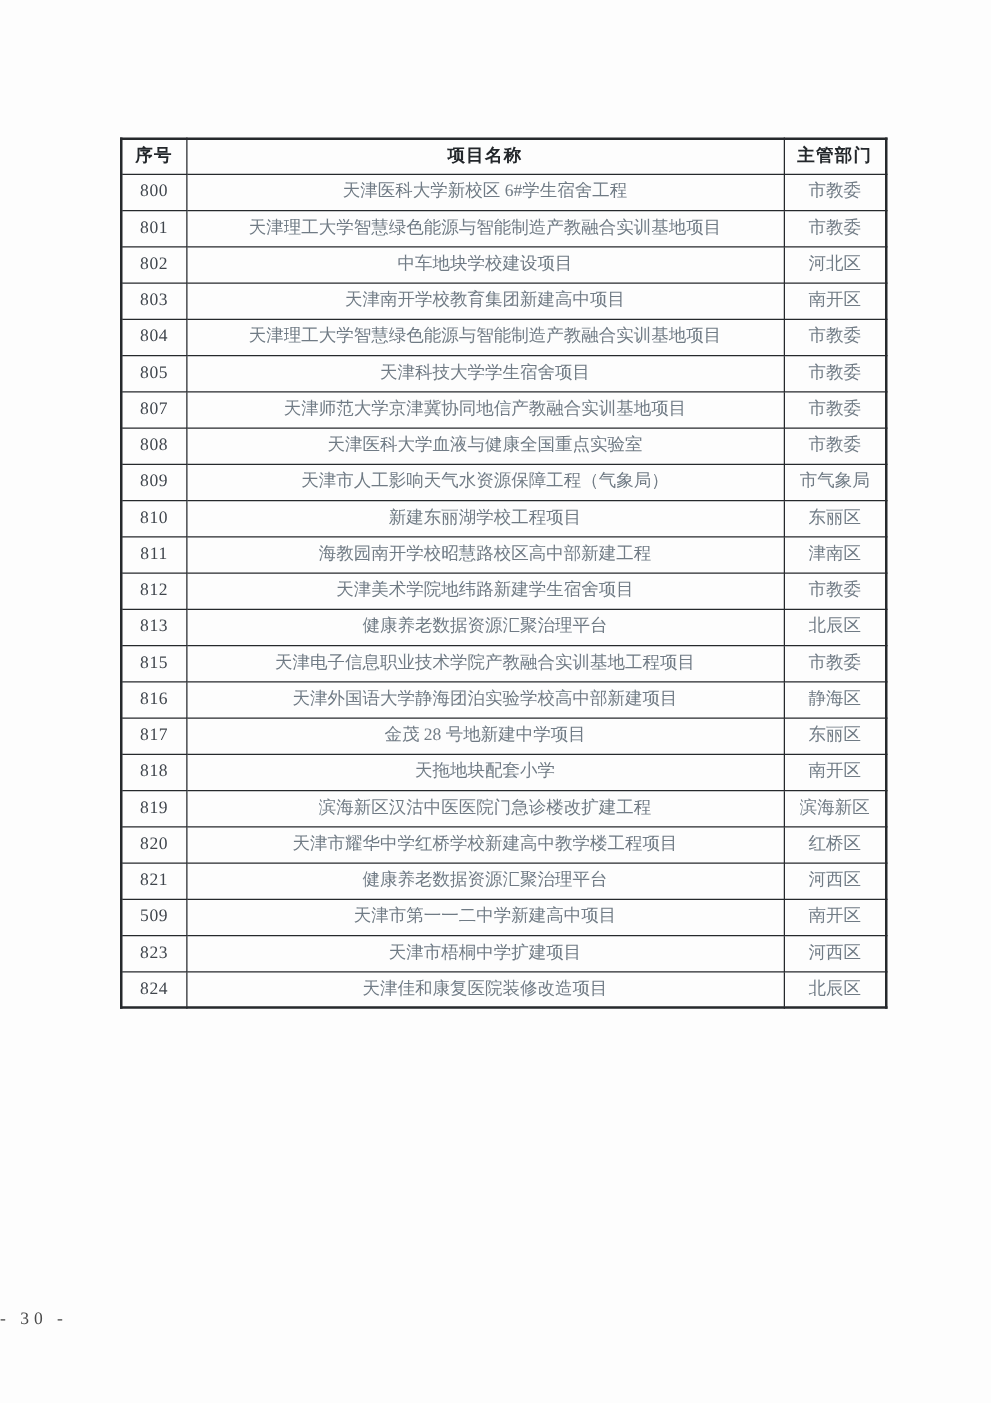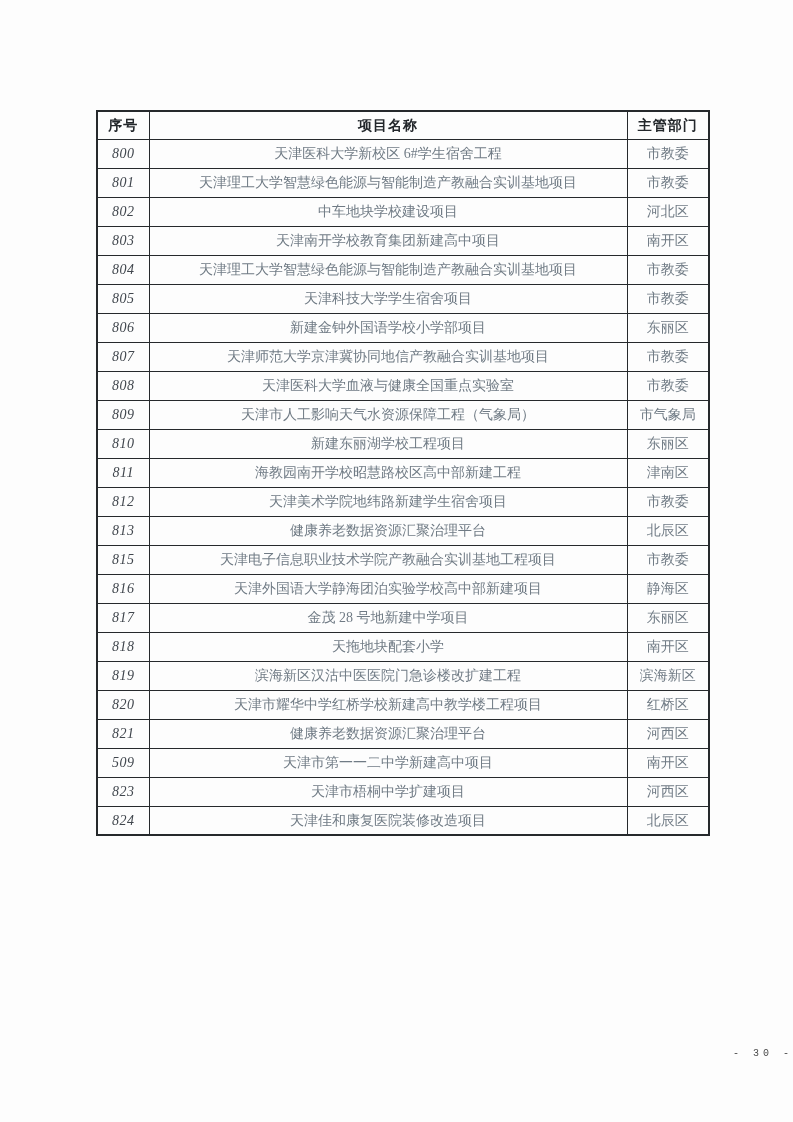--- a/index.html
+++ b/index.html
@@ -50,35 +50,34 @@
     font-weight: bold;
     letter-spacing: 1px;
   }
   table.projects td {
     height: 29px;
     color: var(--body-text);
   }
   table.projects td.c-index {
     color: var(--index-text);
     letter-spacing: 0.5px;
-    font-style: italic;
   }
   col.w-index { width: 52px; }
   col.w-name  { width: 478px; }
   col.w-dept  { width: 82px; }
   .pagenum {
     position: absolute;
     top: 1048px;
     left: 0;
     width: 100%;
-    text-align: right;
-    font-size: 10px;
+    text-align: left;
+    font-size: 14px;
     color: var(--page-number-text);
     letter-spacing: 4px;
-    font-family: Liberation Mono, monospace;
+    font-family: Liberation Serif, serif;
   }
 </style>
 </head>
 <body>
 
 <div class="page">
 
   <table class="projects">
     <colgroup>
       <col class="w-index">
@@ -117,25 +116,20 @@
           <td class="c-index">804</td>
           <td class="c-name">天津理工大学智慧绿色能源与智能制造产教融合实训基地项目</td>
           <td class="c-department">市教委</td>
         </tr>
         <tr>
           <td class="c-index">805</td>
           <td class="c-name">天津科技大学学生宿舍项目</td>
           <td class="c-department">市教委</td>
         </tr>
         <tr>
-          <td class="c-index">806</td>
-          <td class="c-name">新建金钟外国语学校小学部项目</td>
-          <td class="c-department">东丽区</td>
-        </tr>
-        <tr>
           <td class="c-index">807</td>
           <td class="c-name">天津师范大学京津冀协同地信产教融合实训基地项目</td>
           <td class="c-department">市教委</td>
         </tr>
         <tr>
           <td class="c-index">808</td>
           <td class="c-name">天津医科大学血液与健康全国重点实验室</td>
           <td class="c-department">市教委</td>
         </tr>
         <tr>

